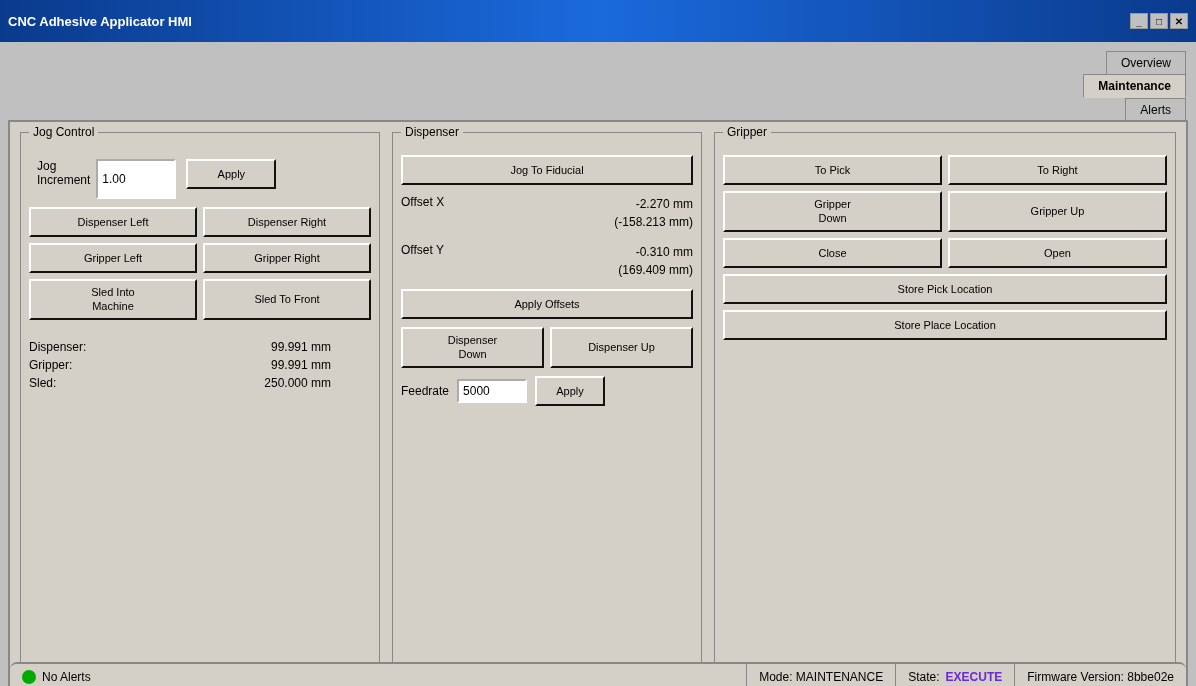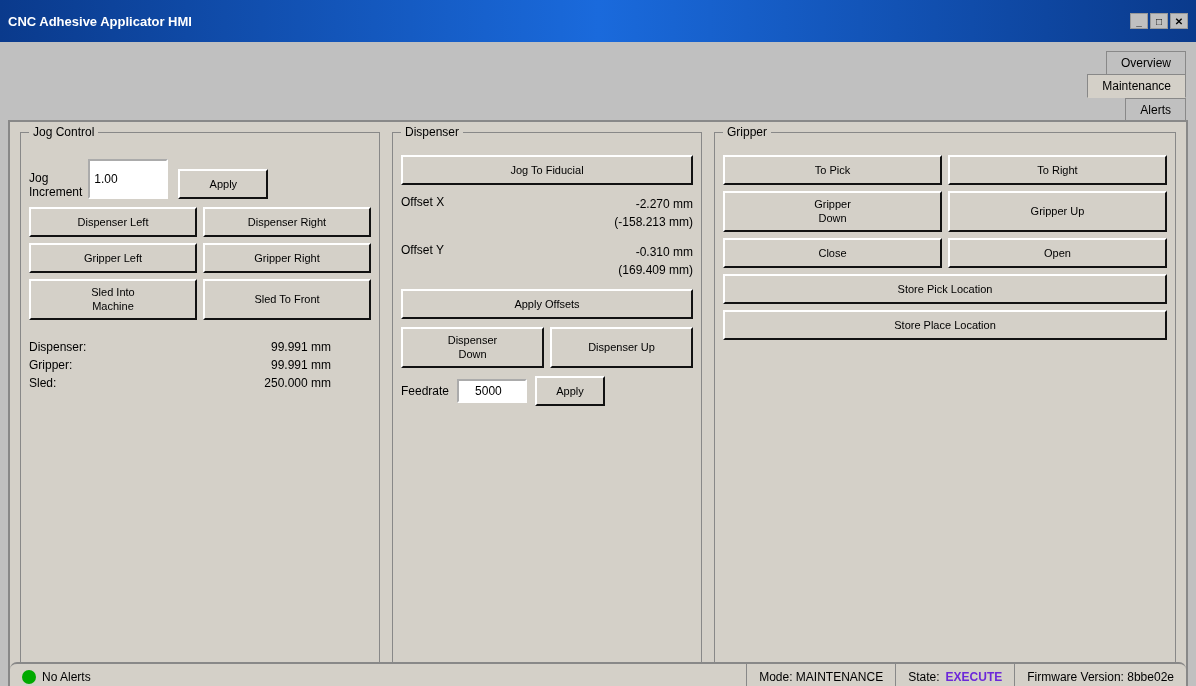--- a/index.html
+++ b/index.html
@@ -67,21 +67,21 @@
       cursor: pointer;
       font-size: 12px;
       margin-right: 2px;
       position: relative;
       top: 1px;
     }
     .tab.active {
       background: #d4d0c8;
       border-bottom: 1px solid #d4d0c8;
       z-index: 2;
-      font-weight: normal;
+      font-weight: bold;
     }
 
     
     .tab-content {
       border: 2px solid #888;
       background: #d4d0c8;
       flex: 1;
       padding: 10px;
       display: flex;
       flex-direction: column;
@@ -111,23 +111,24 @@
       font-size: 12px;
     }
 
     
     .jog-panel {
       width: 360px;
       min-height: 360px;
     }
     .jog-row {
       display: flex;
-      align-items: flex-end;
+      align-items: flex-start;
       margin-bottom: 8px;
       margin-top: 18px;
+      margin-left: 8px;
     }
     .jog-label {
       font-size: 12px;
       margin-right: 6px;
       white-space: nowrap;
     }
     .jog-input {
       width: 80px;
       border: 2px inset #fff;
       background: white;
@@ -213,21 +214,21 @@
     .feedrate-row {
       display: flex;
       align-items: center;
       gap: 8px;
     }
     .feedrate-label { font-size: 12px; }
     .feedrate-input {
       width: 70px;
       border: 2px inset #fff;
       background: white;
-      padding: 2px 16px;
+      padding: 2px 4px;
       font-size: 12px;
       height: 24px;
     }
 
     
     .gripper-panel {
       flex: 1;
     }
 
     .gripper-inner {

